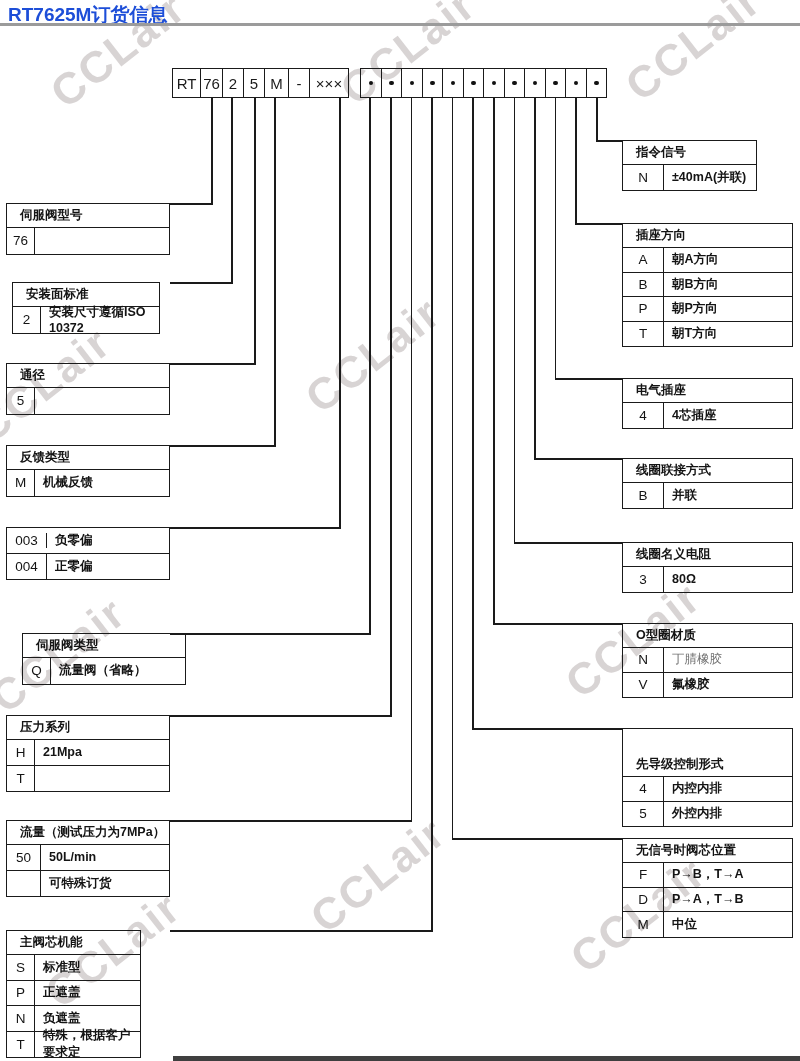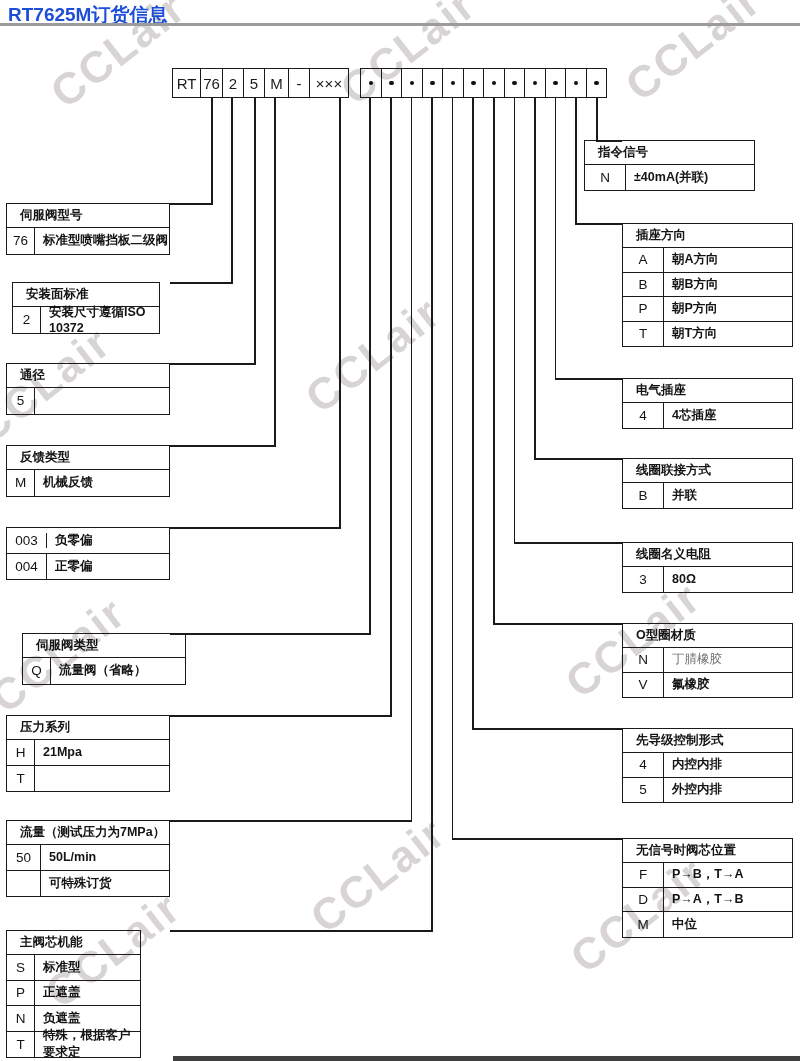--- a/index.html
+++ b/index.html
@@ -111,21 +111,20 @@
         </div>
       </div>
 
     <div id="diagram">
         <div class="vline" style="left: 211.2px; top: 98px; height: 106.6px;"></div>
         <div class="hline" style="left: 170px; top: 203px; width: 42px;"></div>
         <div class="vtable" style="left: 6px; top: 203px; width: 164px;">
           <div class="thead" style="height: 24px;">伺服阀型号</div>
           <div class="trow" style="height: 25.5px;">
             <div class="tcode" style="width: 28px;">76</div>
-            <div class="tdesc">标准型喷嘴挡板二级阀</div>
           </div>
         </div>
         <div class="vline" style="left: 231.2px; top: 98px; height: 185.6px;"></div>
         <div class="hline" style="left: 170px; top: 282px; width: 62px;"></div>
         <div class="vtable" style="left: 12px; top: 282px; width: 148px;">
           <div class="thead" style="height: 24px;">安装面标准</div>
           <div class="trow" style="height: 25.5px;">
             <div class="tcode" style="width: 28px;">2</div>
             <div class="tdesc">安装尺寸遵循ISO 10372</div>
           </div>
@@ -227,21 +226,21 @@
             <div class="tdesc">P→A，T→B</div>
           </div>
           <div class="trow" style="height: 24.5px;">
             <div class="tcode" style="width: 41px;">M</div>
             <div class="tdesc">中位</div>
           </div>
         </div>
         <div class="vline" style="left: 472.408px; top: 98px; height: 631.6px;"></div>
         <div class="hline" style="left: 473.208px; top: 728px; width: 148.792px;"></div>
         <div class="vtable" style="left: 622px; top: 728px; width: 171px;">
-          <div class="thead" style="height: 24px;">先导级控制形式</div>
+          <div class="thead" style="height: 24px; margin-top: 24px;">先导级控制形式</div>
           <div class="trow" style="height: 24.5px;">
             <div class="tcode" style="width: 41px;">4</div>
             <div class="tdesc">内控内排</div>
           </div>
           <div class="trow" style="height: 24.5px;">
             <div class="tcode" style="width: 41px;">5</div>
             <div class="tdesc">外控内排</div>
           </div>
         </div>
         <div class="vline" style="left: 492.992px; top: 98px; height: 526.6px;"></div>
@@ -300,21 +299,21 @@
             <div class="tcode" style="width: 41px;">P</div>
             <div class="tdesc">朝P方向</div>
           </div>
           <div class="trow" style="height: 24.5px;">
             <div class="tcode" style="width: 41px;">T</div>
             <div class="tdesc">朝T方向</div>
           </div>
         </div>
         <div class="vline" style="left: 595.908px; top: 98px; height: 43.6px;"></div>
         <div class="hline" style="left: 596.708px; top: 140px; width: 25.2917px;"></div>
-        <div class="vtable" style="left: 584px; top: 140px; width: 171px;">
+        <div class="vtable" style="left: 622px; top: 140px; width: 135px;">
           <div class="thead" style="height: 24px;">指令信号</div>
           <div class="trow" style="height: 24.5px;">
             <div class="tcode" style="width: 41px;">N</div>
             <div class="tdesc">±40mA(并联)</div>
           </div>
         </div>
       </div>
 
     <div class="bottom-strip"></div>
   </div>

